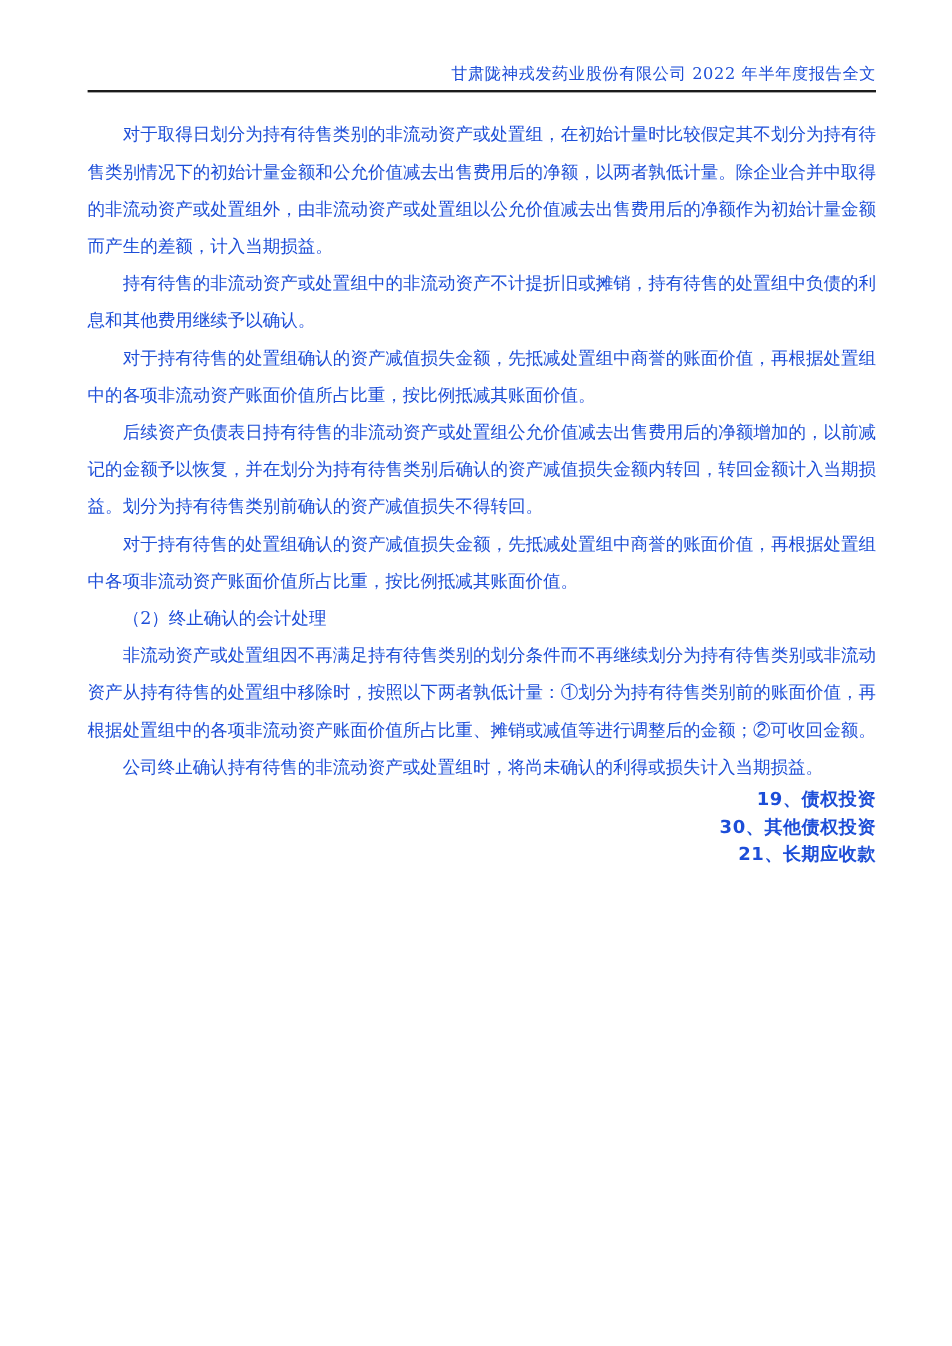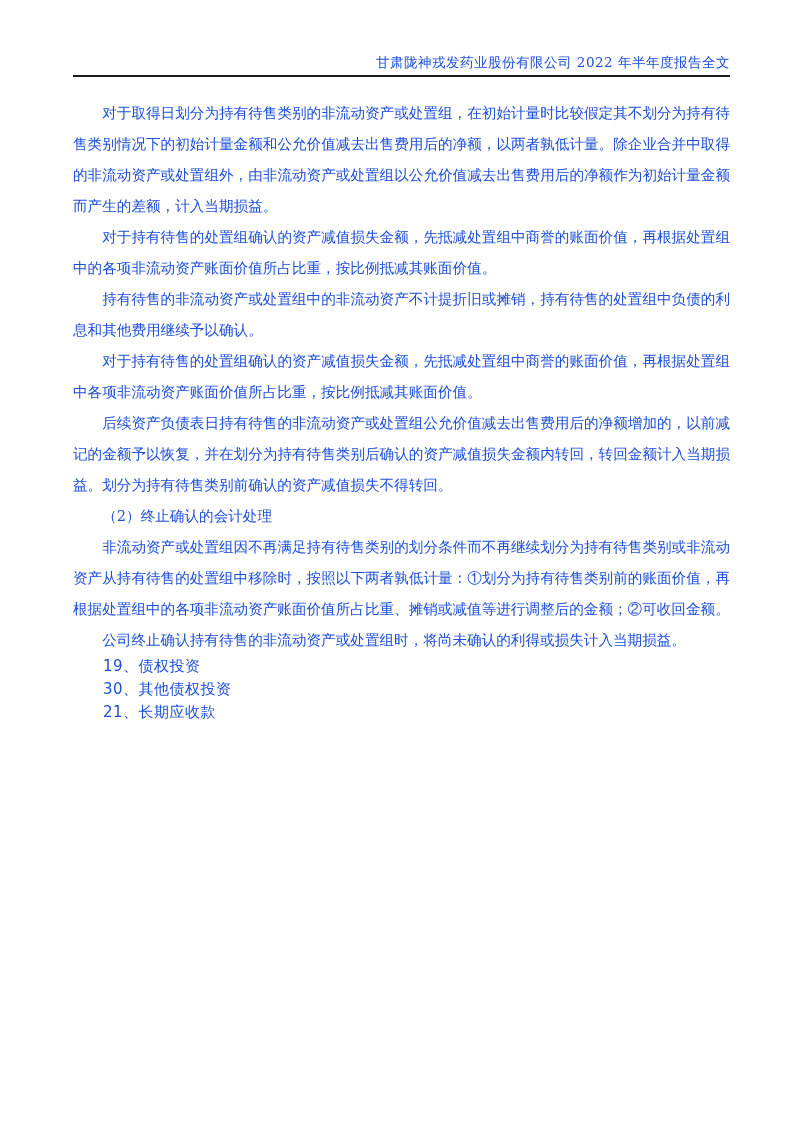--- a/index.html
+++ b/index.html
@@ -36,24 +36,24 @@
     font-size: 14.6px;
     line-height: 31px;
     text-align: justify;
   }
   .body-text p {
     margin: 0;
     text-indent: 2em;
   }
   .section-heading {
     font-family: "DejaVu Sans", "Liberation Sans", sans-serif;
-    font-weight: normal;
+    font-weight: bold;
     font-size: 15px;
     line-height: 23px;
-    text-align: left;
+    text-align: right;
     text-indent: 0;
     letter-spacing: 0.5px;
   }
   .heading-19 { margin-top: 22px; }
   .heading-20, .heading-21 { margin-top: 57px; }
   .page-number {
     position: absolute;
     top: 1038px;
     right: 72px;
     font-size: 12.5px;
@@ -62,24 +62,24 @@
 </style>
 </head>
 <body>
 
 <div class="page">
 
   <div class="header">甘肃陇神戎发药业股份有限公司 2022 年半年度报告全文</div>
 
   <div class="body-text">
     <p>对于取得日划分为持有待售类别的非流动资产或处置组，在初始计量时比较假定其不划分为持有待售类别情况下的初始计量金额和公允价值减去出售费用后的净额，以两者孰低计量。除企业合并中取得的非流动资产或处置组外，由非流动资产或处置组以公允价值减去出售费用后的净额作为初始计量金额而产生的差额，计入当期损益。</p>
+    <p>持有待售的非流动资产或处置组中的非流动资产不计提折旧或摊销，持有待售的处置组中负债的利息和其他费用继续予以确认。</p>
     <p>对于持有待售的处置组确认的资产减值损失金额，先抵减处置组中商誉的账面价值，再根据处置组中的各项非流动资产账面价值所占比重，按比例抵减其账面价值。</p>
-    <p>持有待售的非流动资产或处置组中的非流动资产不计提折旧或摊销，持有待售的处置组中负债的利息和其他费用继续予以确认。</p>
+    <p>后续资产负债表日持有待售的非流动资产或处置组公允价值减去出售费用后的净额增加的，以前减记的金额予以恢复，并在划分为持有待售类别后确认的资产减值损失金额内转回，转回金额计入当期损益。划分为持有待售类别前确认的资产减值损失不得转回。</p>
     <p>对于持有待售的处置组确认的资产减值损失金额，先抵减处置组中商誉的账面价值，再根据处置组中各项非流动资产账面价值所占比重，按比例抵减其账面价值。</p>
-    <p>后续资产负债表日持有待售的非流动资产或处置组公允价值减去出售费用后的净额增加的，以前减记的金额予以恢复，并在划分为持有待售类别后确认的资产减值损失金额内转回，转回金额计入当期损益。划分为持有待售类别前确认的资产减值损失不得转回。</p>
     <p>（2）终止确认的会计处理</p>
     <p>非流动资产或处置组因不再满足持有待售类别的划分条件而不再继续划分为持有待售类别或非流动资产从持有待售的处置组中移除时，按照以下两者孰低计量：①划分为持有待售类别前的账面价值，再根据处置组中的各项非流动资产账面价值所占比重、摊销或减值等进行调整后的金额；②可收回金额。</p>
     <p>公司终止确认持有待售的非流动资产或处置组时，将尚未确认的利得或损失计入当期损益。</p>
 
     <p class="section-heading heading-19">19、债权投资</p>
     <p class="section-heading heading-20">30、其他债权投资</p>
     <p class="section-heading heading-21">21、长期应收款</p>
   </div>
 
   <div class="page-number">76</div>

